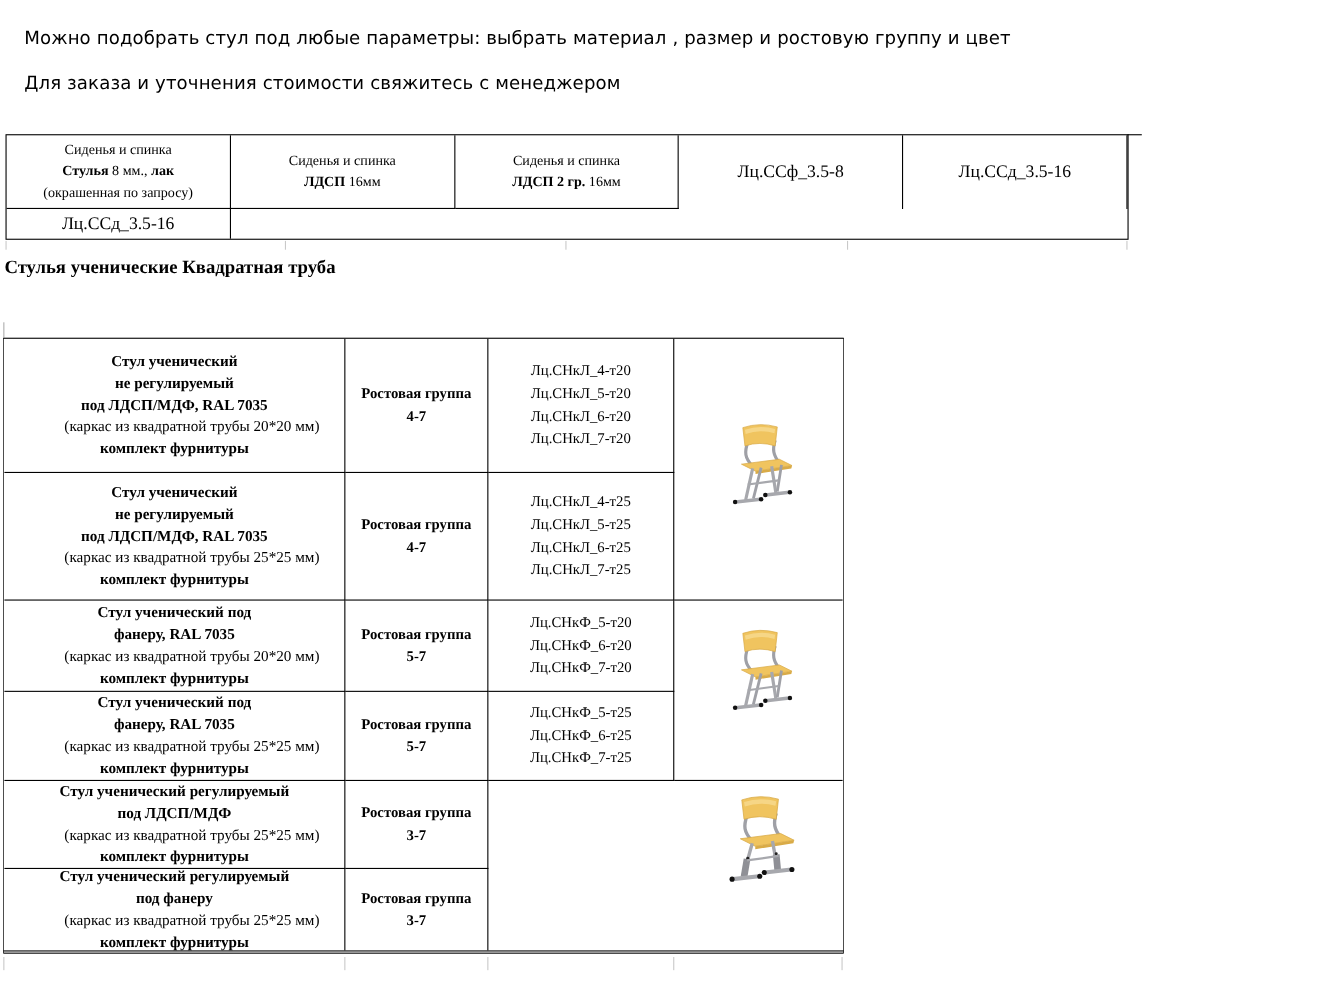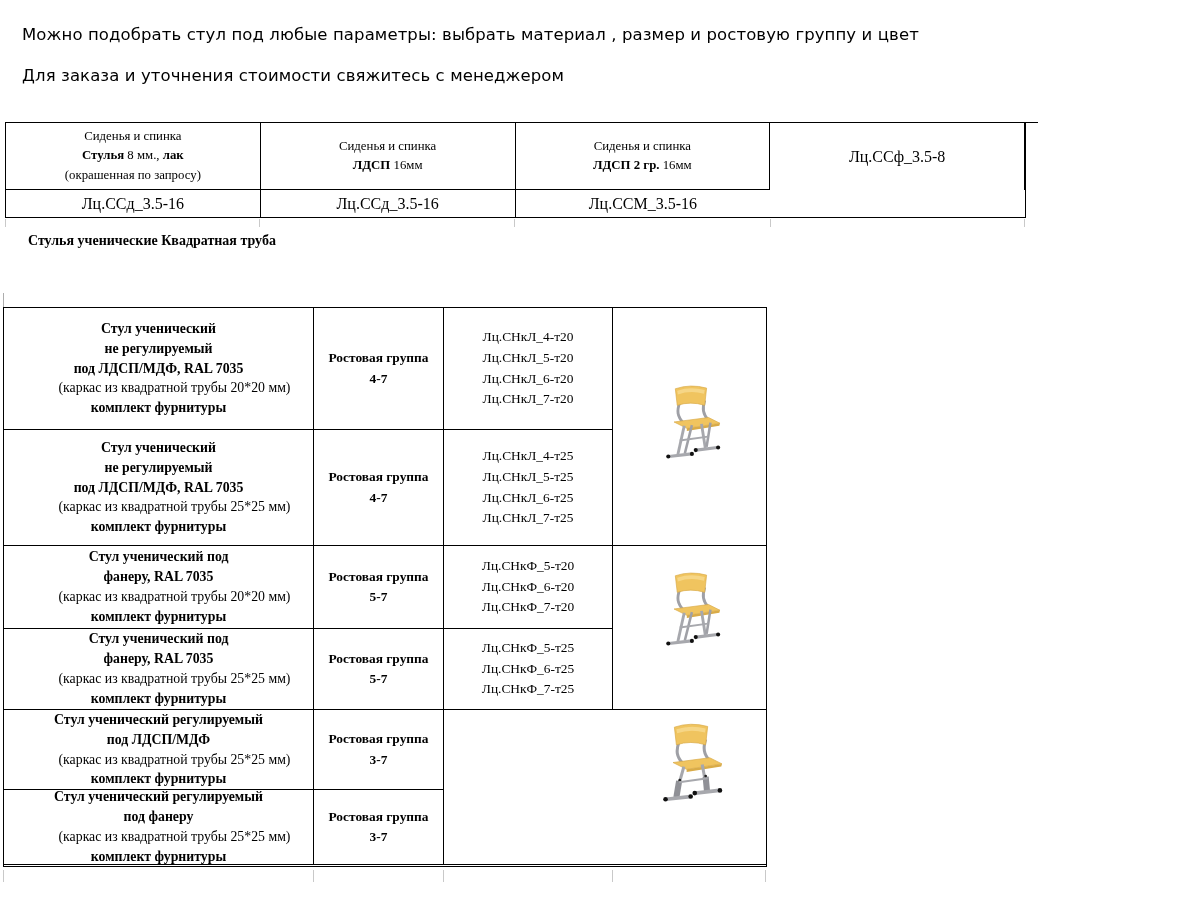--- a/index.html
+++ b/index.html
@@ -7,31 +7,31 @@
        font-family:"Liberation Serif", serif;color:#000;}
 
   
   .intro{position:absolute;left:22px;font-family:"DejaVu Sans", sans-serif;
          font-size:16.5px;letter-spacing:.1px;white-space:nowrap;}
   .intro.l1{top:25px;}
   .intro.l2{top:66px;}
 
   
   .t1{position:absolute;left:5px;top:122px;width:1019px;
-      display:grid;grid-template-columns:1fr 1fr 1fr 1fr;grid-template-rows:67px 27px;
+      display:grid;grid-template-columns:1fr 1fr 1fr 1fr 1fr;grid-template-rows:67px 27px;
       border:1px solid #000;}
   .t1 .cell{border-right:1px solid #000;border-bottom:1px solid #000;
             display:flex;flex-direction:column;align-items:center;justify-content:center;
             text-align:center;font-size:12.8px;line-height:1.5;padding:2px 6px;box-sizing:border-box;}
   .t1 .cell.cl{border-right:none;}
   .t1 .cell.code{border-bottom:none;font-size:16px;}
   .b{font-weight:bold;}
 
   
-  .heading{position:absolute;left:28px;top:233px;font-size:14px;font-weight:bold;}
+  .heading{position:absolute;left:4px;top:233px;font-size:17px;font-weight:bold;}
 
   
   .t2{position:absolute;left:3px;top:307px;
       display:grid;grid-template-columns:310px 130px 169px 153px;
       grid-template-rows:122px 116px 83px 81px 80px 74px;
       border:1px solid #000;border-bottom:3px double #000;}
   .t2 .c{border-right:1px solid #000;border-bottom:1px solid #000;box-sizing:border-box;
          display:flex;flex-direction:column;align-items:center;justify-content:center;
          text-align:center;padding:2px 6px;}
   .t2 .c.nb{border-bottom:none;}
@@ -65,21 +65,20 @@
     <div>Сиденья и спинка</div>
     <div><span class="b">ЛДСП</span><span> 16мм</span></div>
   </div>
   <div class="cell">
     <div>Сиденья и спинка</div>
     <div><span class="b">ЛДСП 2 гр.</span><span> 16мм</span></div>
   </div>
   <div class="cell code">Лц.ССф_3.5-8</div>
   <div class="cell code">Лц.ССд_3.5-16</div>
   <div class="cell code">Лц.ССд_3.5-16</div>
-  <div class="cell code cl">Лц.ССМ_3.5-16</div>
 </div>
 
 <div class="stub" style="left:5px;top:219px;height:8px;"></div>
 <div class="stub" style="left:259px;top:219px;height:8px;"></div>
 <div class="stub" style="left:514px;top:219px;height:8px;"></div>
 <div class="stub" style="left:770px;top:219px;height:8px;"></div>
 <div class="stub" style="left:1024px;top:219px;height:8px;"></div>
 
 <div class="heading">Стулья ученические Квадратная труба</div>
 

